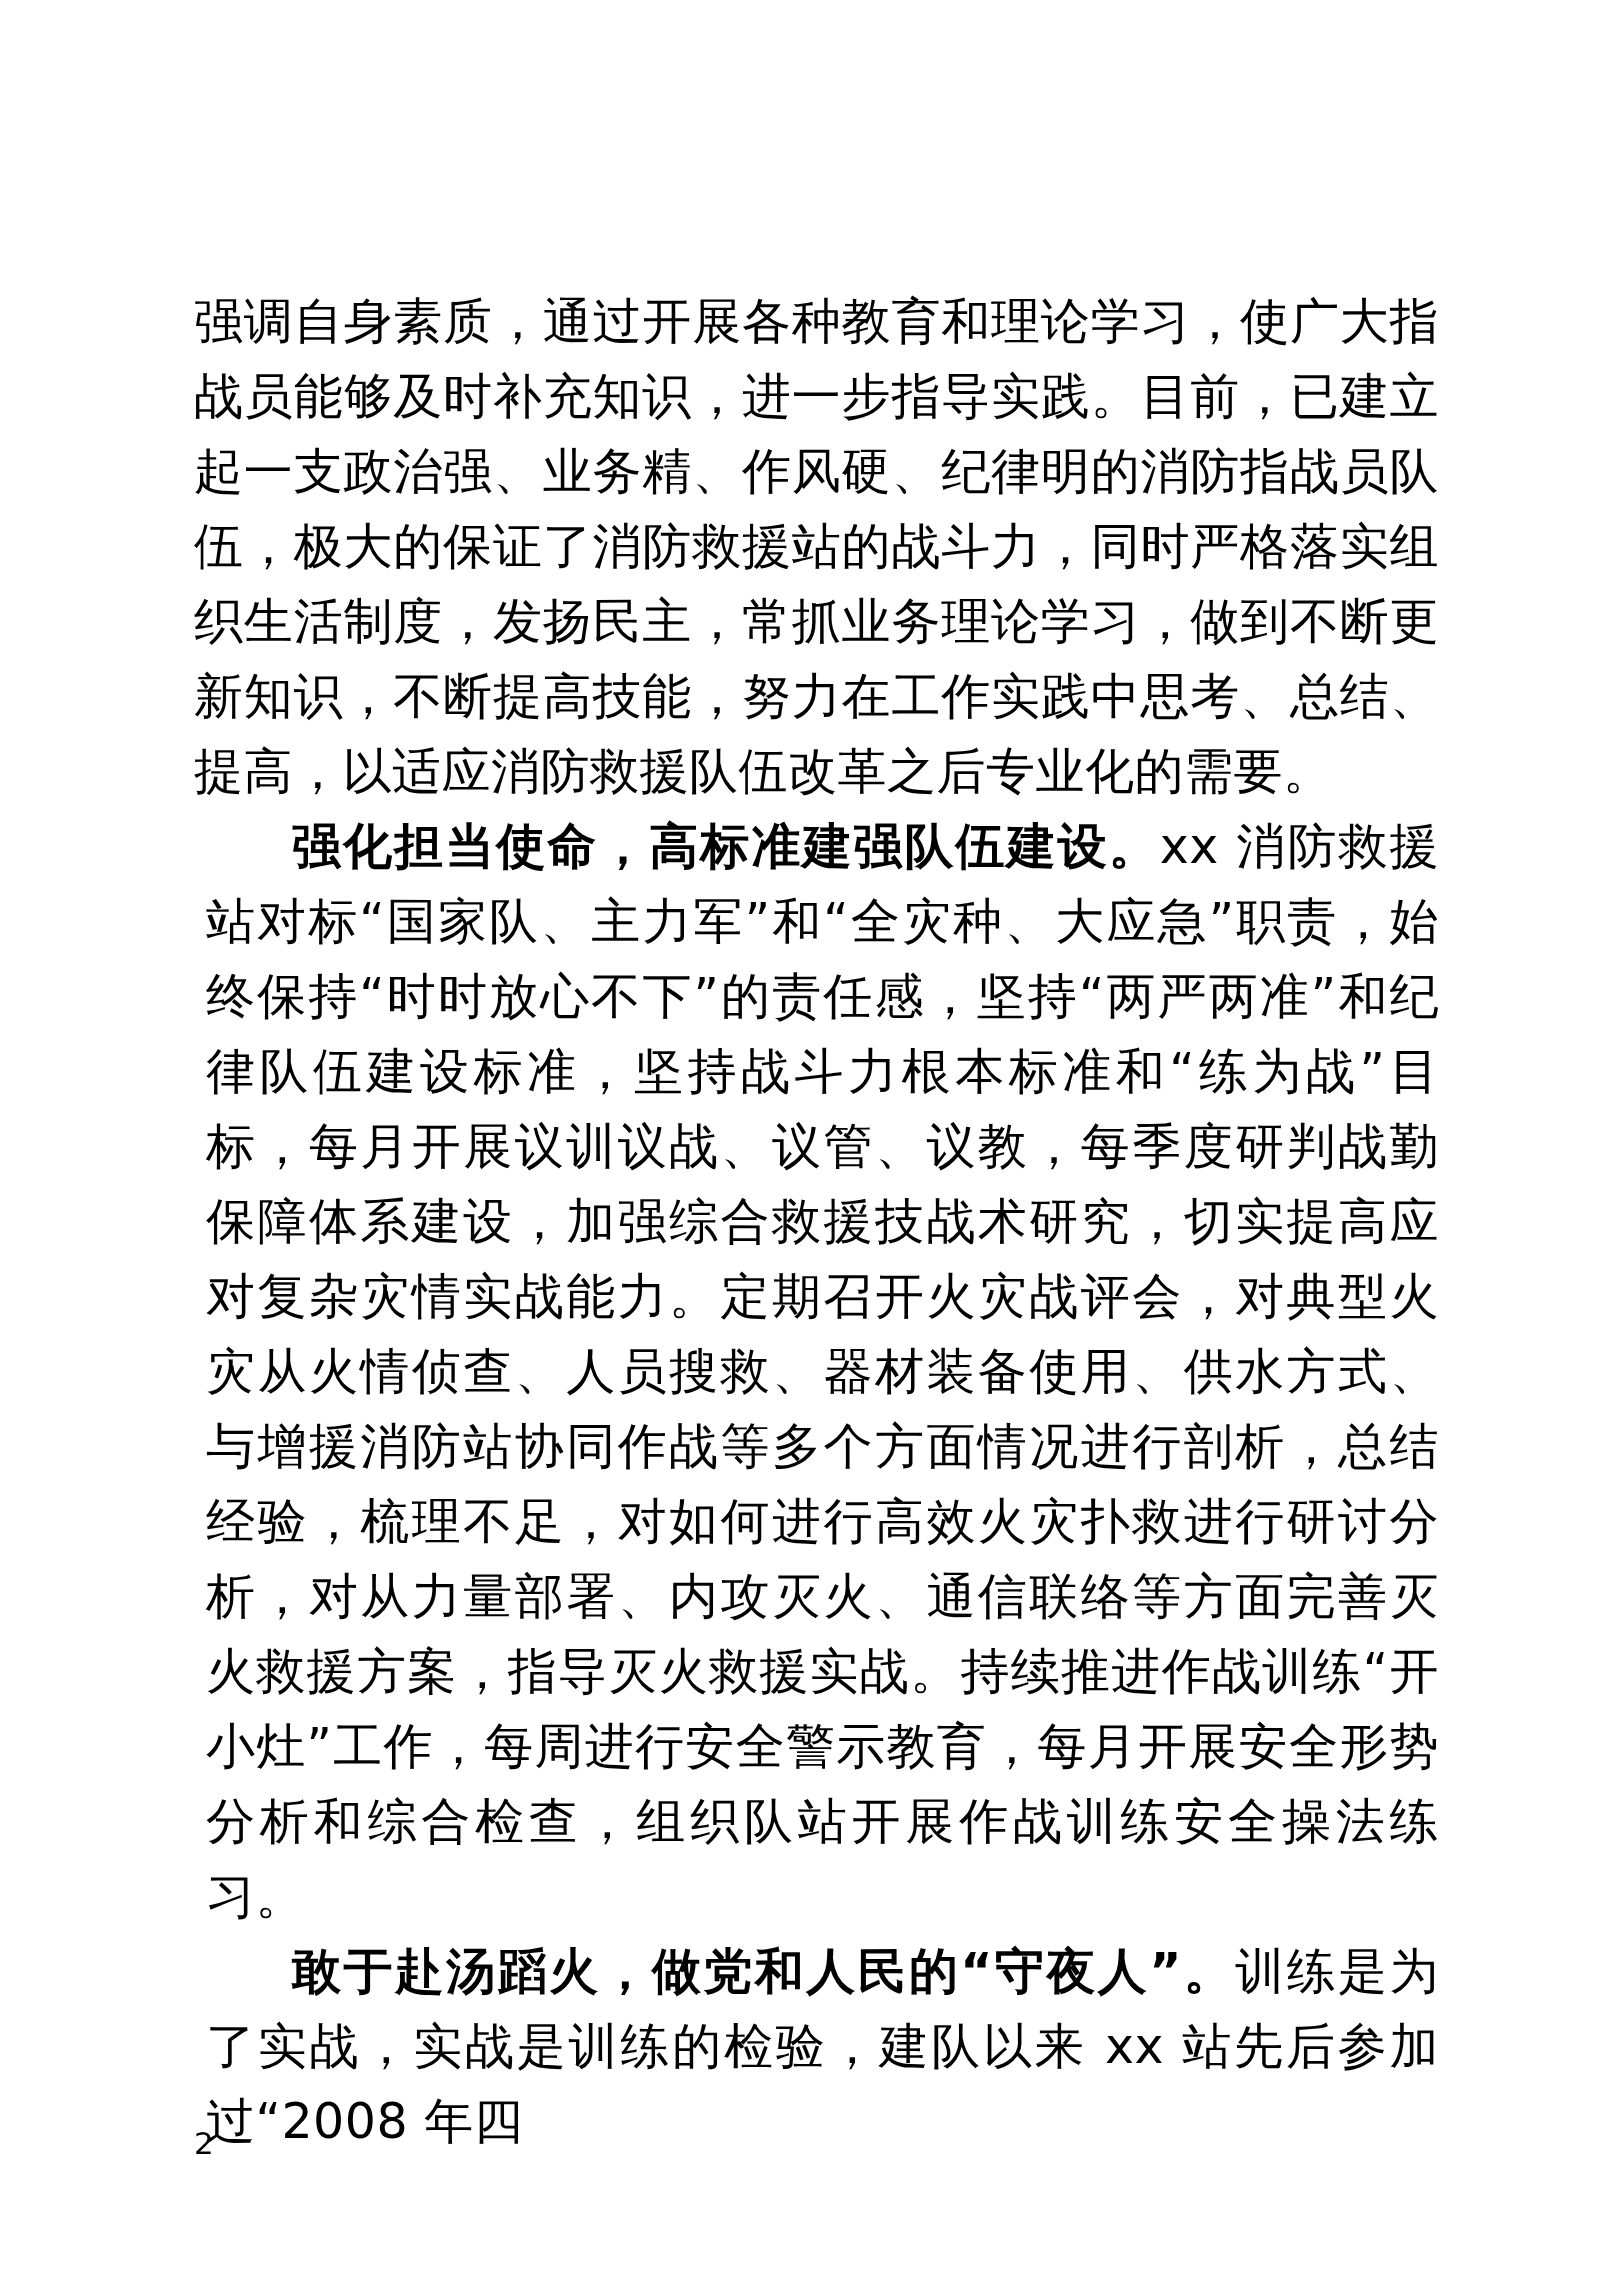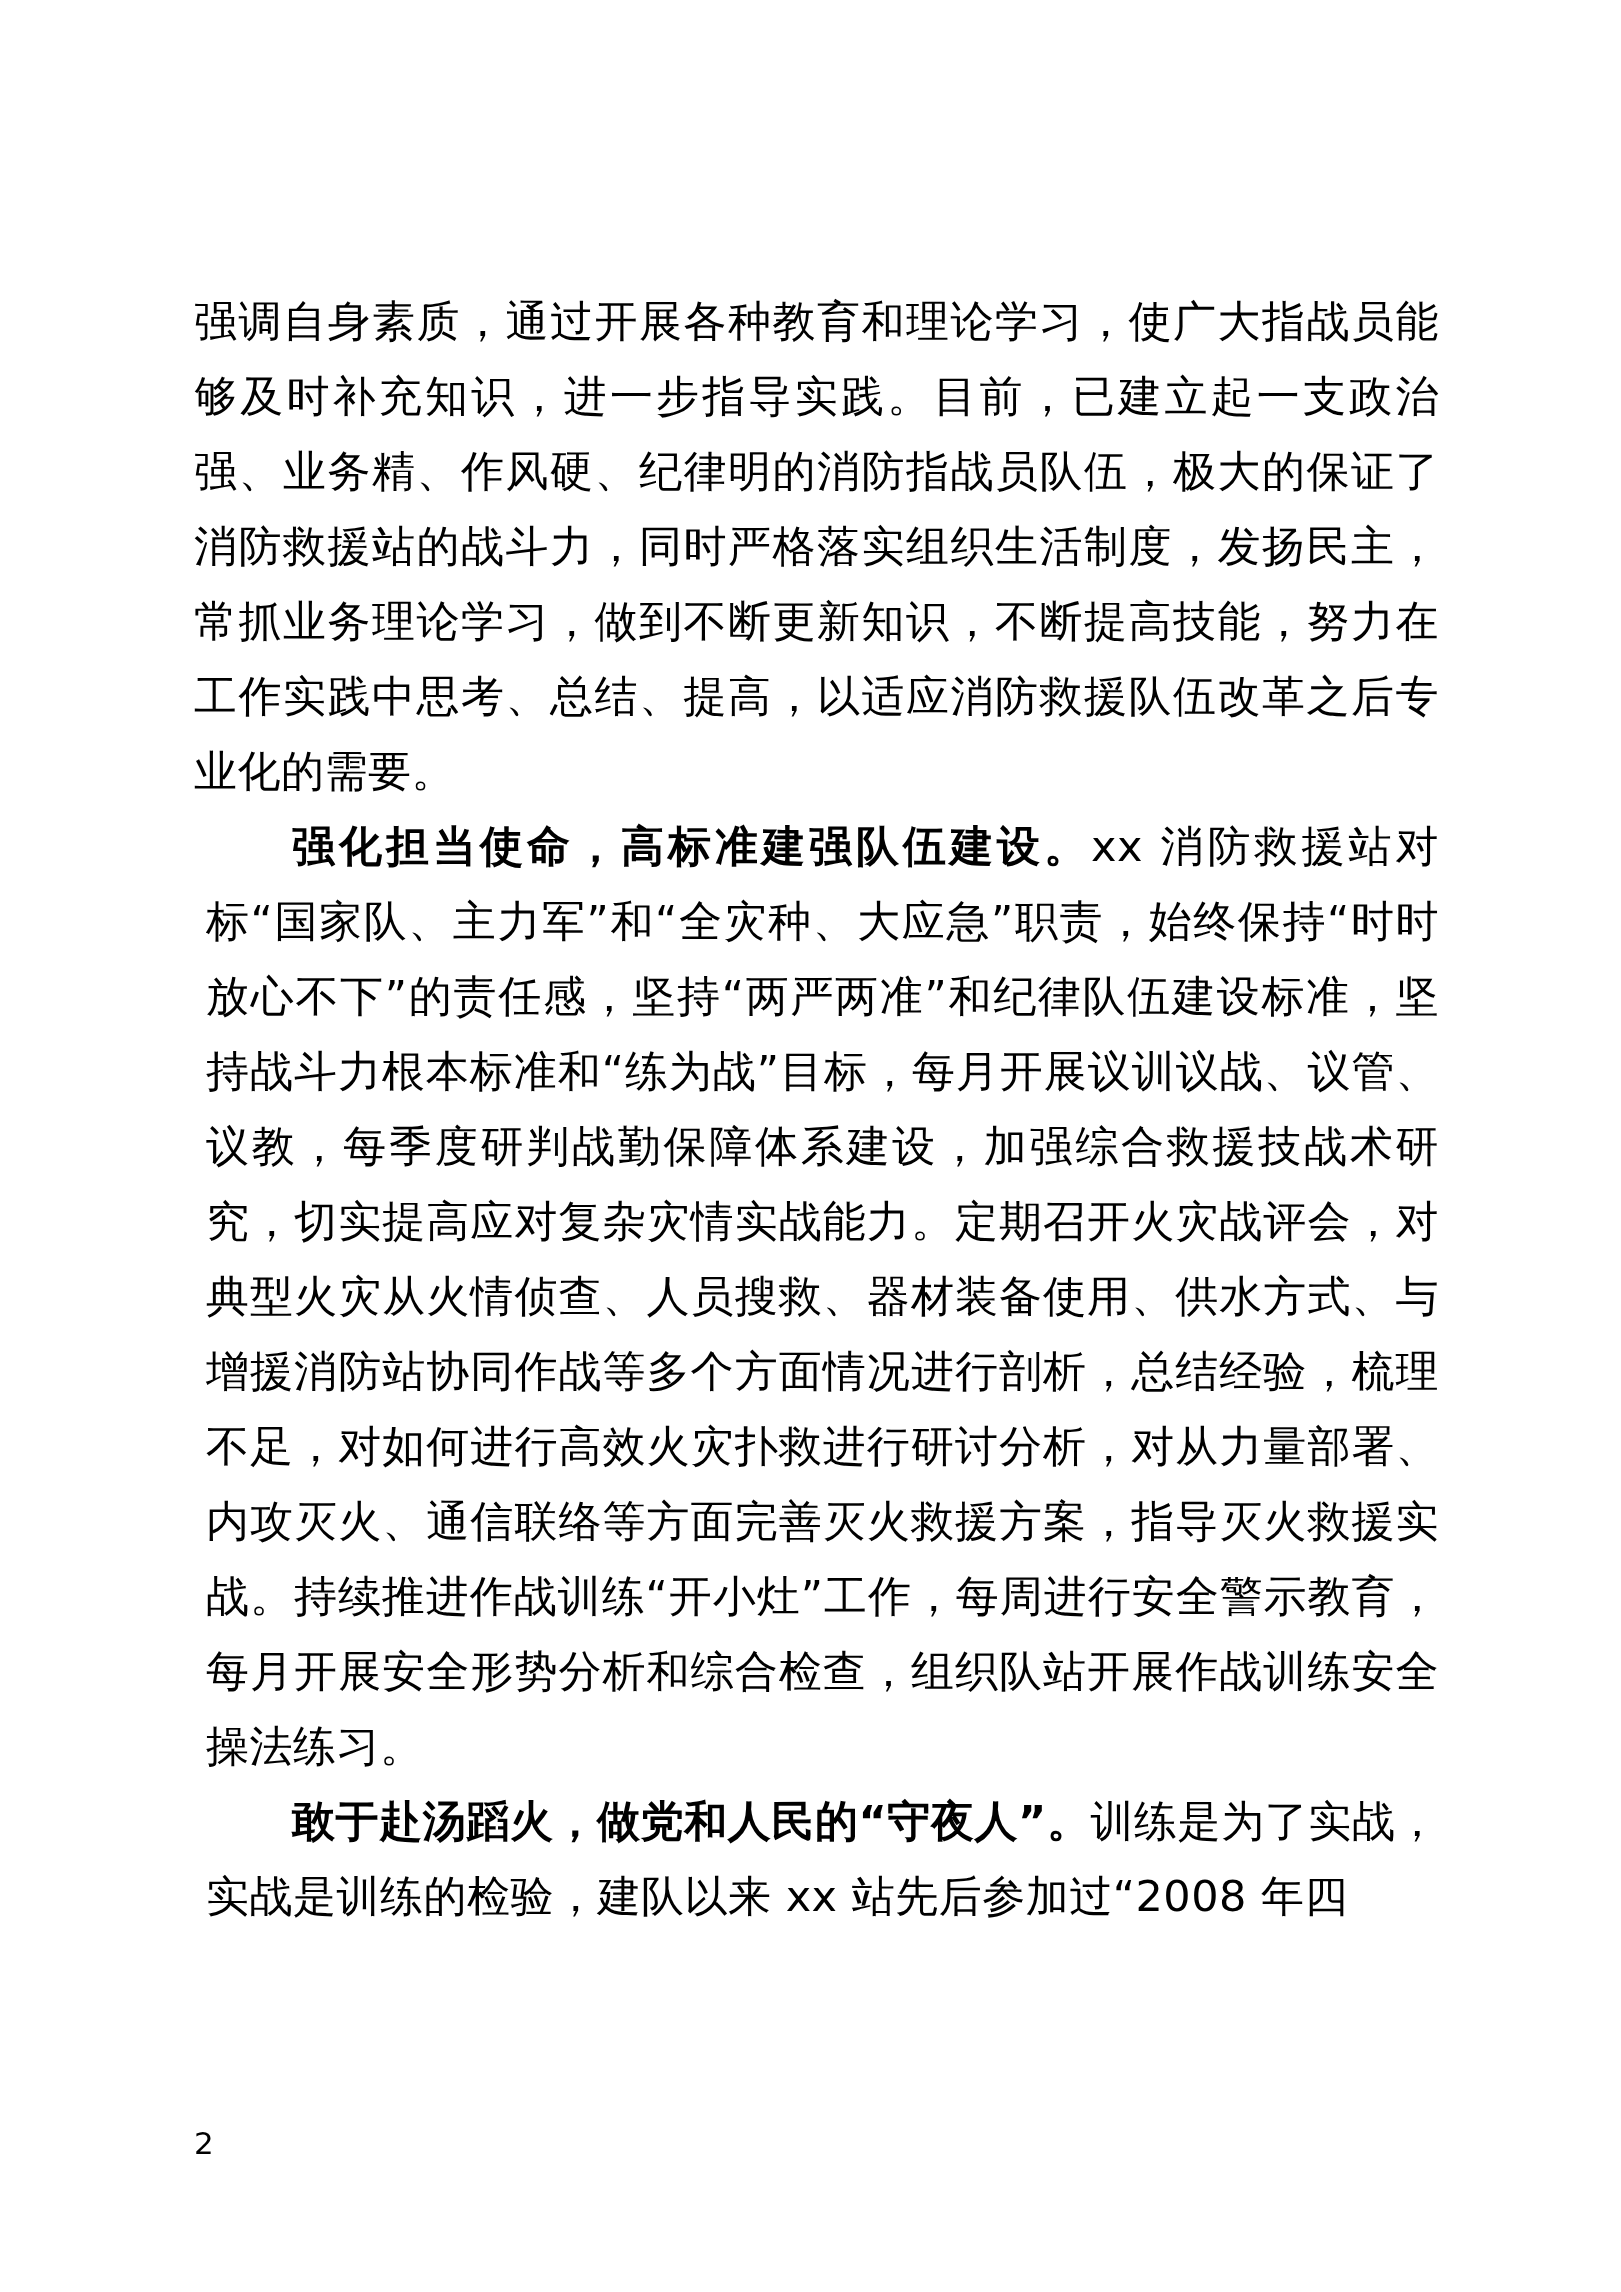--- a/index.html
+++ b/index.html
@@ -19,21 +19,21 @@
     overflow: hidden;
   }
   .content {
     position: absolute;
     left: 194px;
     top: 284px;
     width: 1245px;
   }
   .para {
     font-family: "DejaVu Sans", "Liberation Sans", sans-serif;
-    font-size: 43px;
+    font-size: 49px;
     line-height: 75px;
     color: #000000;
     text-align: justify;
     text-justify: inter-ideograph;
     margin: 0 0 0 0;
     letter-spacing: 0.5px;
   }
   .para + .para {
     margin-top: 0px;
   }

